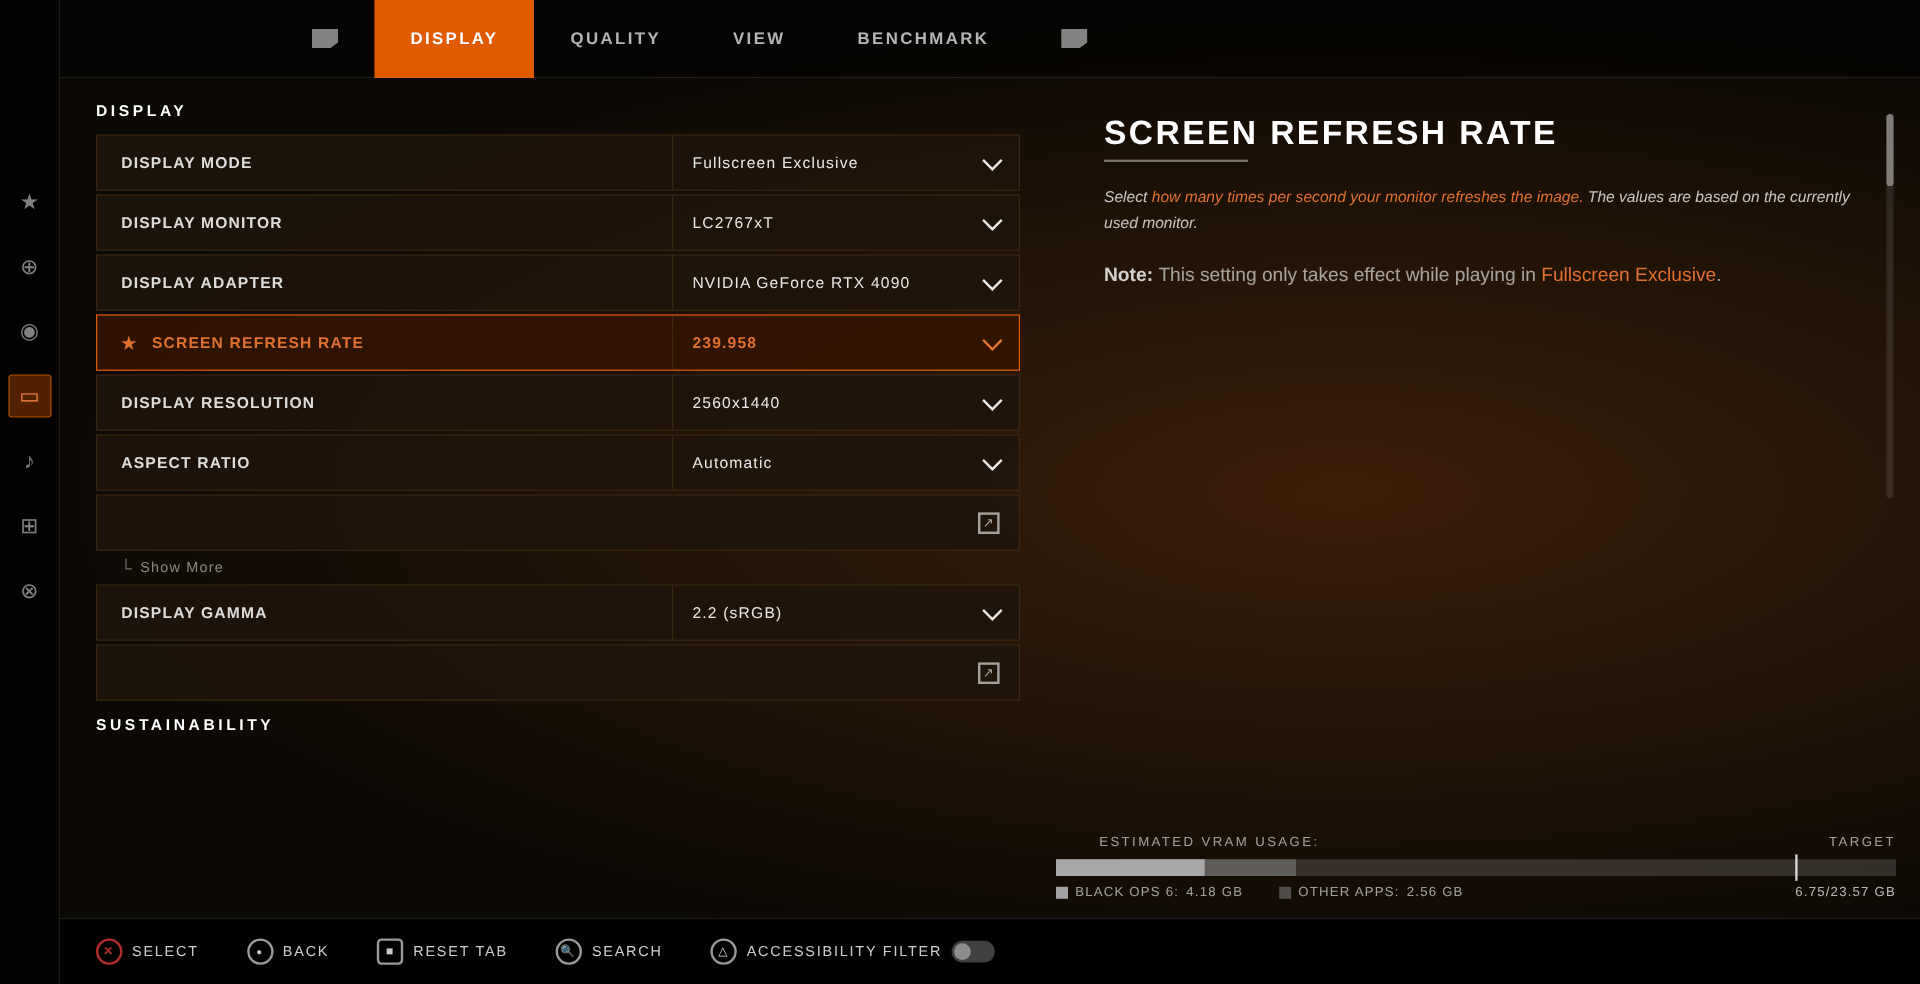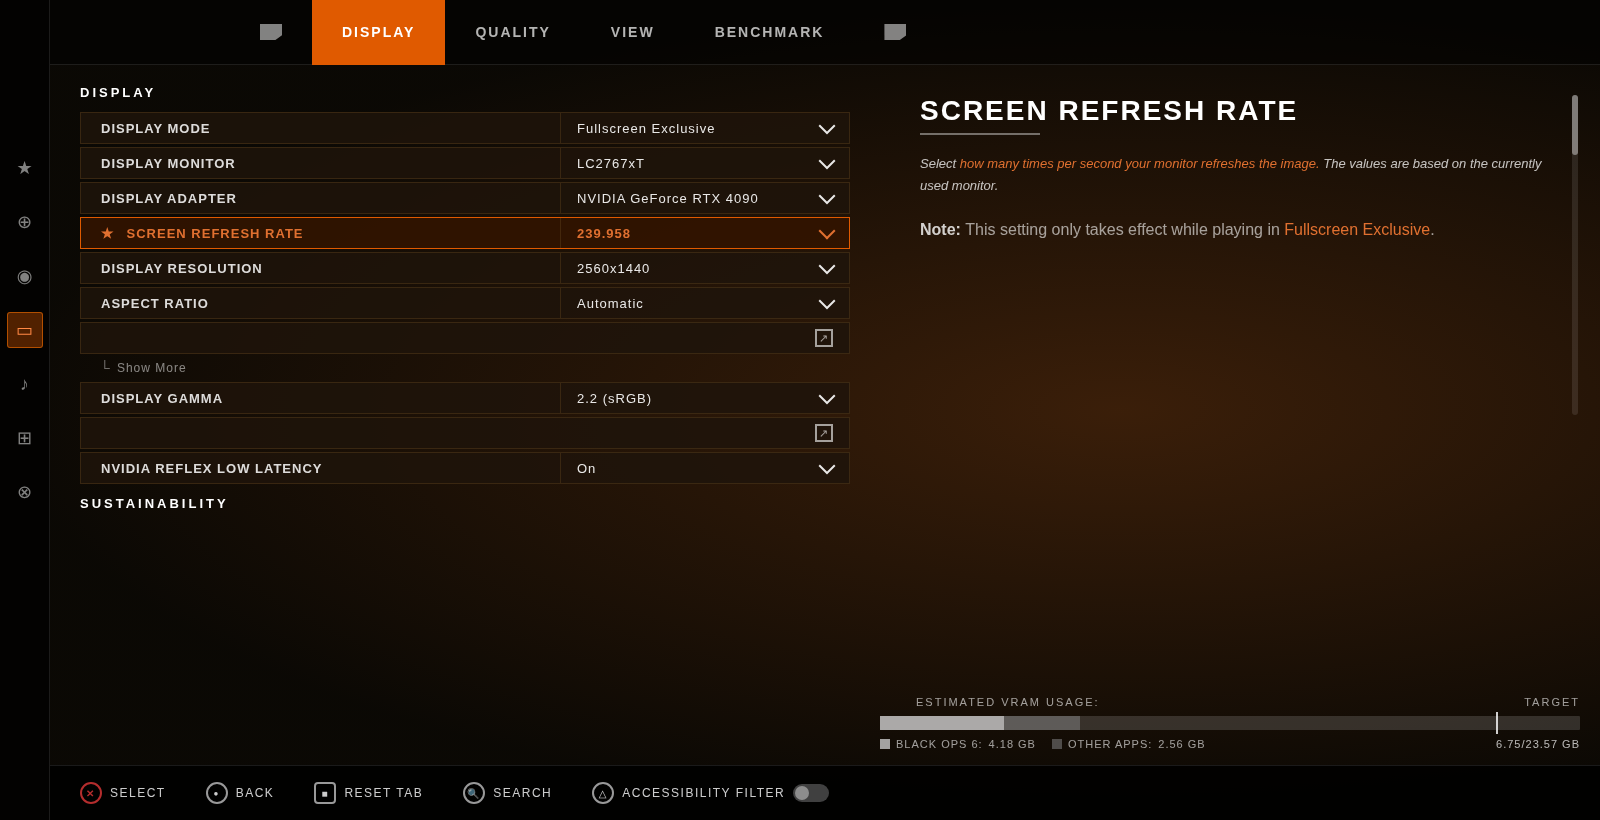--- a/index.html
+++ b/index.html
@@ -114,21 +114,21 @@
 
     
     .settings-list {
       display: flex;
       flex-direction: column;
       gap: 3px;
     }
 
     .setting-row {
       display: flex;
-      height: 32px;
+      height: 47px;
       background: rgba(30,20,10,0.85);
       border: 1px solid rgba(100,70,30,0.4);
     }
     .setting-row.active-row {
       background: rgba(50,20,0,0.9);
       border: 1px solid #e05a00;
     }
 
     .setting-label {
       flex: 0 0 480px;
@@ -335,21 +335,21 @@
       position: absolute;
       top: -4px;
       bottom: -4px;
       width: 2px;
       background: rgba(255,255,255,0.8);
     }
 
     .vram-legend {
       display: flex;
       align-items: center;
-      gap: 16px;
+      gap: 30px;
     }
     .legend-item {
       display: flex;
       align-items: center;
       gap: 6px;
       color: rgba(255,255,255,0.6);
       font-size: 11px;
       letter-spacing: 1px;
     }
     .legend-dot {
@@ -564,29 +564,20 @@
       </div>
     </div>
 
     <div class="setting-row">
       <div class="setting-value">
         <span></span>
         <div class="external-icon"></div>
       </div>
     </div>
 
-    <div class="setting-row">
-      <div class="setting-label">
-        <span>NVIDIA Reflex Low Latency</span>
-      </div>
-      <div class="setting-value">
-        <span>On</span>
-        <div class="chevron-down"></div>
-      </div>
-    </div>
 
   </div>
 
   <div class="sustainability-section">
     <div class="section-title">SUSTAINABILITY</div>
   </div>
 
 </div>
 
 <div class="scrollbar-track">

